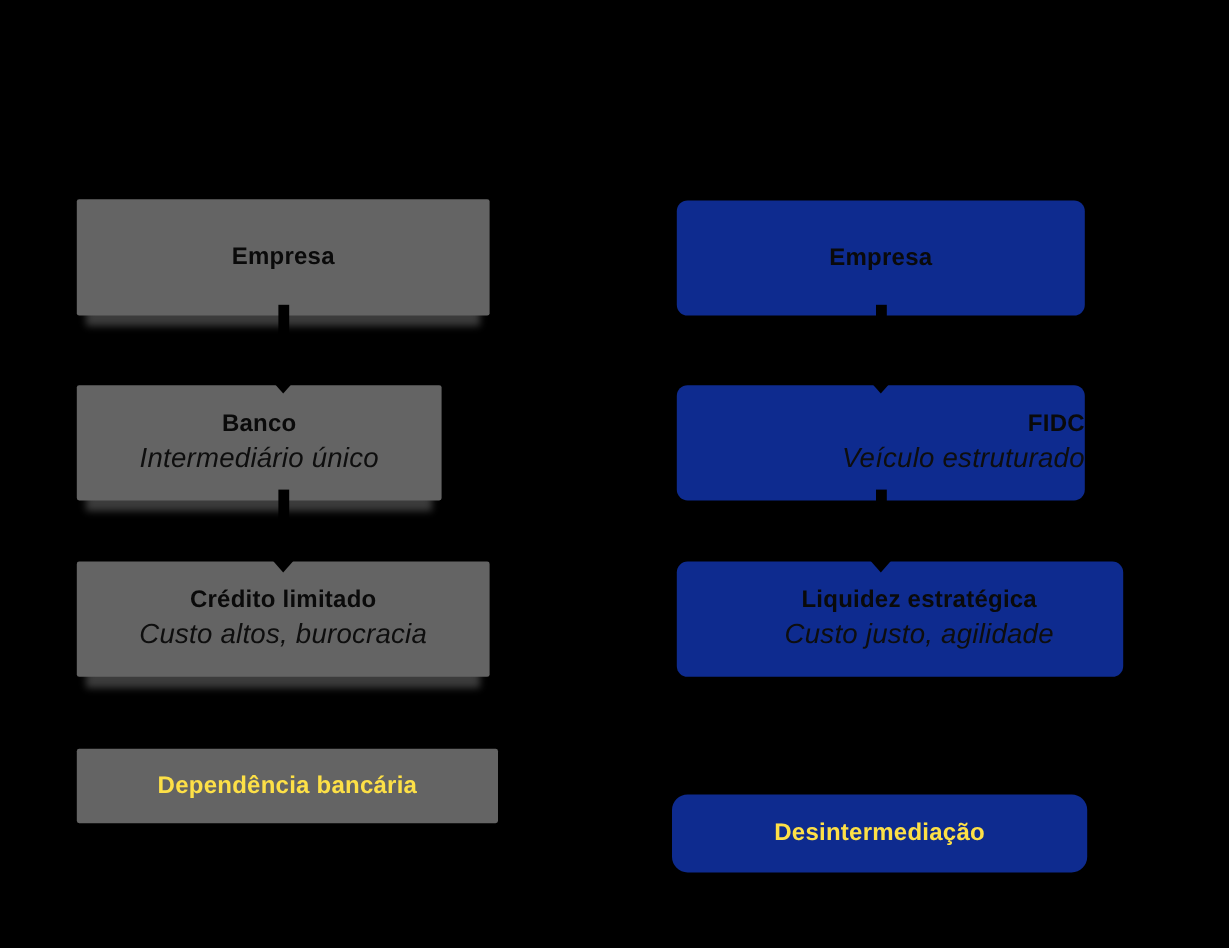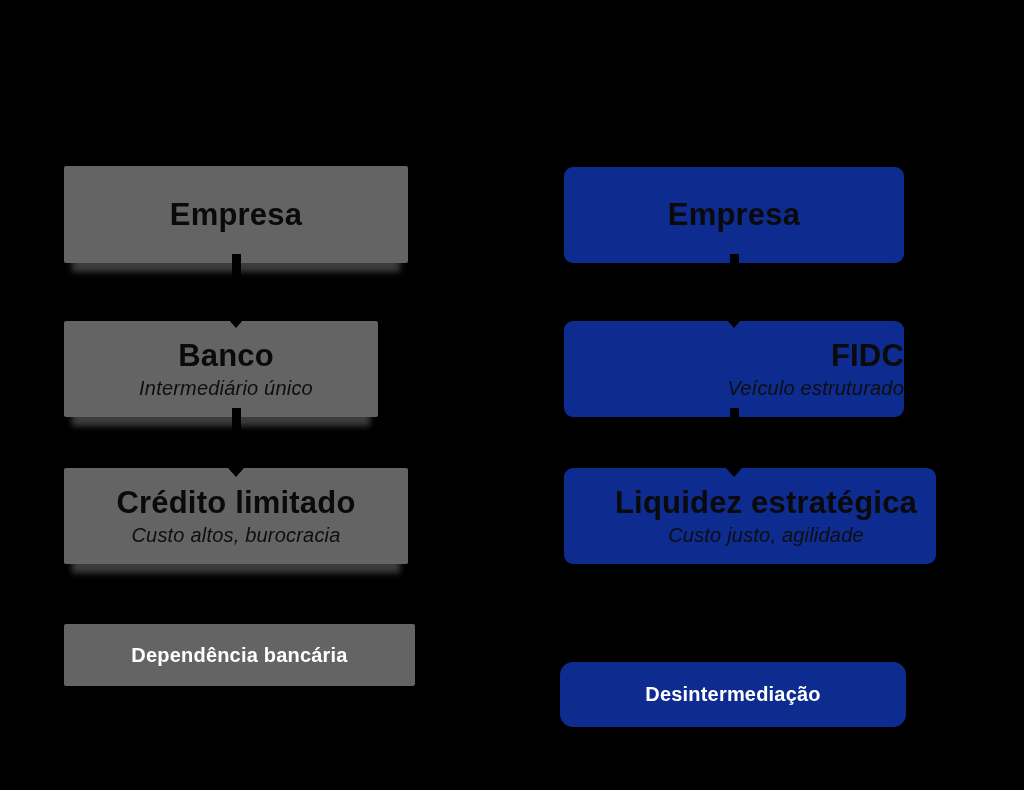--- a/index.html
+++ b/index.html
@@ -27,46 +27,46 @@
   }
   .badge{
     position:absolute;
     display:flex;justify-content:center;align-items:center;
     text-align:center;
     z-index:1;
   }
   .badge.gray{background:#646464;border-radius:2px;}
   .badge.blue{background:#0e2b8f;border-radius:13px;margin-top:40px;}
   .box-title{
-    font-size:31px;font-weight:800;color:#0a0a0a;
+    font-size:20px;font-weight:800;color:#0a0a0a;
     line-height:1.15;letter-spacing:.2px;
   }
   .box-sub{
-    font-size:20px;font-style:italic;font-weight:500;color:#0e0e0e;
+    font-size:23px;font-style:italic;font-weight:500;color:#0e0e0e;
     line-height:1.2;margin-top:3px;letter-spacing:.2px;
   }
   .badge-label{
-    font-size:20px;font-weight:800;color:#ffffff;letter-spacing:.2px;
+    font-size:20px;font-weight:800;color:#fde047;letter-spacing:.2px;
   }
   .arrow{
     position:absolute;
     width:30px;
     display:flex;flex-direction:column;align-items:center;
     z-index:2;
   }
   .arrow-shaft{width:9px;background:#000000;}
   .arrow-head{
     width:0;height:0;
     border-left:15px solid transparent;
     border-right:15px solid transparent;
     border-top:17px solid #000000;
   }
   
   #l-box-1{left:64px;top:166px;width:344px;height:97px;}
-  #l-box-2{left:64px;top:321px;width:304px;height:96px;padding-left:10px;}
+  #l-box-2{left:64px;top:321px;width:304px;height:96px;}
   #l-box-3{left:64px;top:468px;width:344px;height:96px;}
   #l-badge{left:64px;top:624px;width:351px;height:62px;}
   #r-box-1{left:564px;top:167px;width:340px;height:96px;}
   #r-box-2{left:564px;top:321px;width:340px;height:96px;align-items:flex-end;}
   #r-box-3{left:564px;top:468px;width:340px;height:96px;padding-left:32px;}
   #r-badge{left:560px;top:622px;width:346px;height:65px;}
   #l-arrow-1{left:221px;top:254px;}
   #l-arrow-2{left:221px;top:408px;}
   #r-arrow-1{left:719px;top:254px;}
   #r-arrow-2{left:719px;top:408px;}

